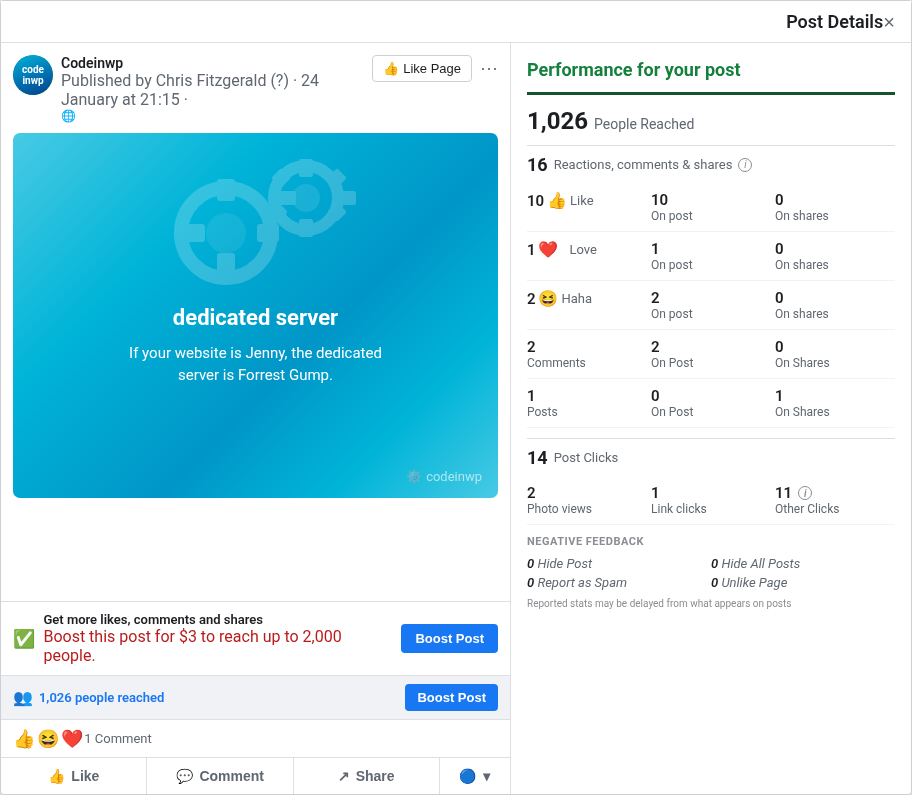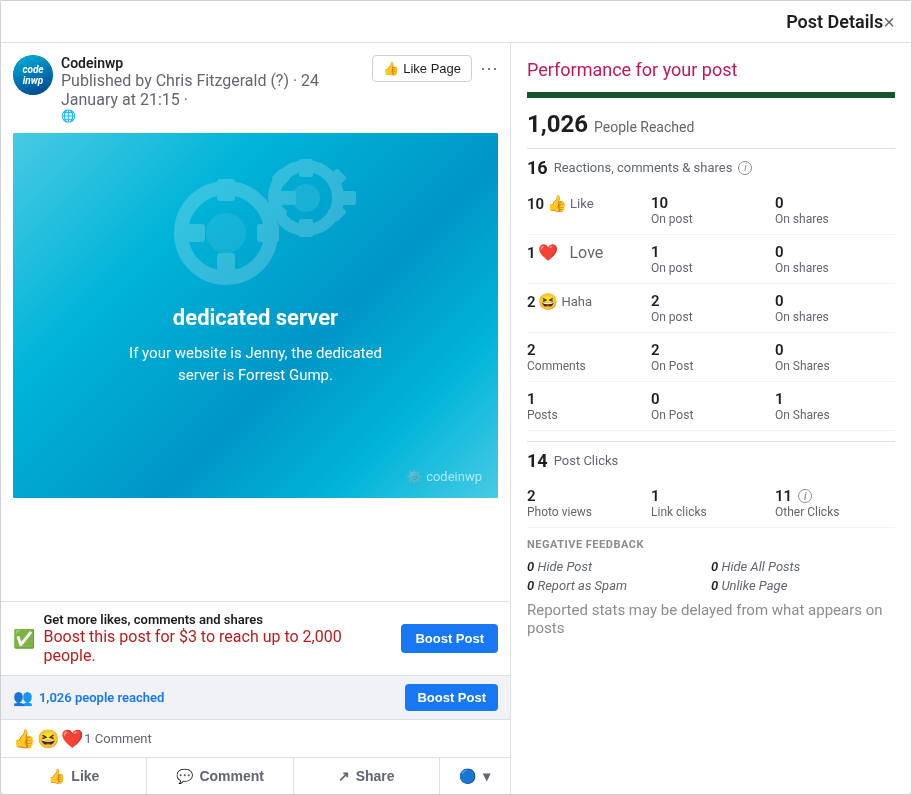--- a/index.html
+++ b/index.html
@@ -79,21 +79,20 @@
       overflow: hidden;
     }
     .avatar-inner {
       width: 40px;
       height: 40px;
       background: linear-gradient(160deg, #00b4d8 0%, #0077b6 50%, #023e8a 100%);
       border-radius: 50%;
       display: flex;
       align-items: center;
       justify-content: center;
-      font-style: italic;
     }
     .avatar-text {
       color: white;
       font-size: 10px;
       font-weight: bold;
       text-align: center;
       line-height: 1.1;
     }
     .post-meta {
       flex: 1;
@@ -132,21 +131,21 @@
       color: #606770;
     }
     .post-text {
       font-size: 14px;
       color: #1c1e21;
       margin-bottom: 10px;
       line-height: 1.4;
     }
     .post-image {
       width: 100%;
-      border-radius: 1px;
+      border-radius: 7px;
       height: 365px;
       background: linear-gradient(135deg, #48cae4 0%, #00b4d8 30%, #0096c7 60%, #00b4d8 80%, #48cae4 100%);
       position: relative;
       display: flex;
       flex-direction: column;
       align-items: center;
       justify-content: center;
       overflow: hidden;
     }
     .post-image-text-main {
@@ -283,25 +282,25 @@
       border-right: none;
     }
     
     .stats-panel {
       flex: 1;
       padding: 16px;
       overflow-y: auto;
     }
     .stats-title {
       font-size: 18px;
-      font-weight: 400;
-      color: #be185d;
+      font-weight: 700;
+      color: #15803d;
       margin-bottom: 12px;
       padding-bottom: 12px;
-      border-bottom: 6px solid #14532d;
+      border-bottom: 3px solid #14532d;
     }
     .big-stat {
       display: flex;
       align-items: baseline;
       gap: 6px;
       margin-bottom: 6px;
     }
     .big-number {
       font-size: 24px;
       font-weight: 700;
@@ -388,21 +387,21 @@
     .negative-item {
       font-size: 13px;
       color: #606770;
       font-style: italic;
     }
     .negative-num {
       font-weight: 600;
       color: #1c1e21;
     }
     .stats-note {
-      font-size: 15px;
+      font-size: 10px;
       color: #8a8d91;
       margin-top: 0;
     }
     
     .gear-svg {
       position: absolute;
       top: 10px;
       left: 50%;
       transform: translateX(-50%);
     }
@@ -557,21 +556,21 @@
           <div class="stat-value">0</div>
           <div class="stat-sub">On shares</div>
         </div>
       </div>
 
       <div class="stat-row">
         <div class="stat-cell">
           <div class="stat-value">
             <span>1</span>
             <span class="reaction-emoji-small">❤️</span>
-            <span style="font-weight:400; font-size:16px; color:#606770;padding-left:8px;">Love</span>
+            <span style="font-weight:400; font-size:13px; color:#606770;padding-left:8px;">Love</span>
           </div>
         </div>
         <div class="stat-cell">
           <div class="stat-value">1</div>
           <div class="stat-sub">On post</div>
         </div>
         <div class="stat-cell">
           <div class="stat-value">0</div>
           <div class="stat-sub">On shares</div>
         </div>

